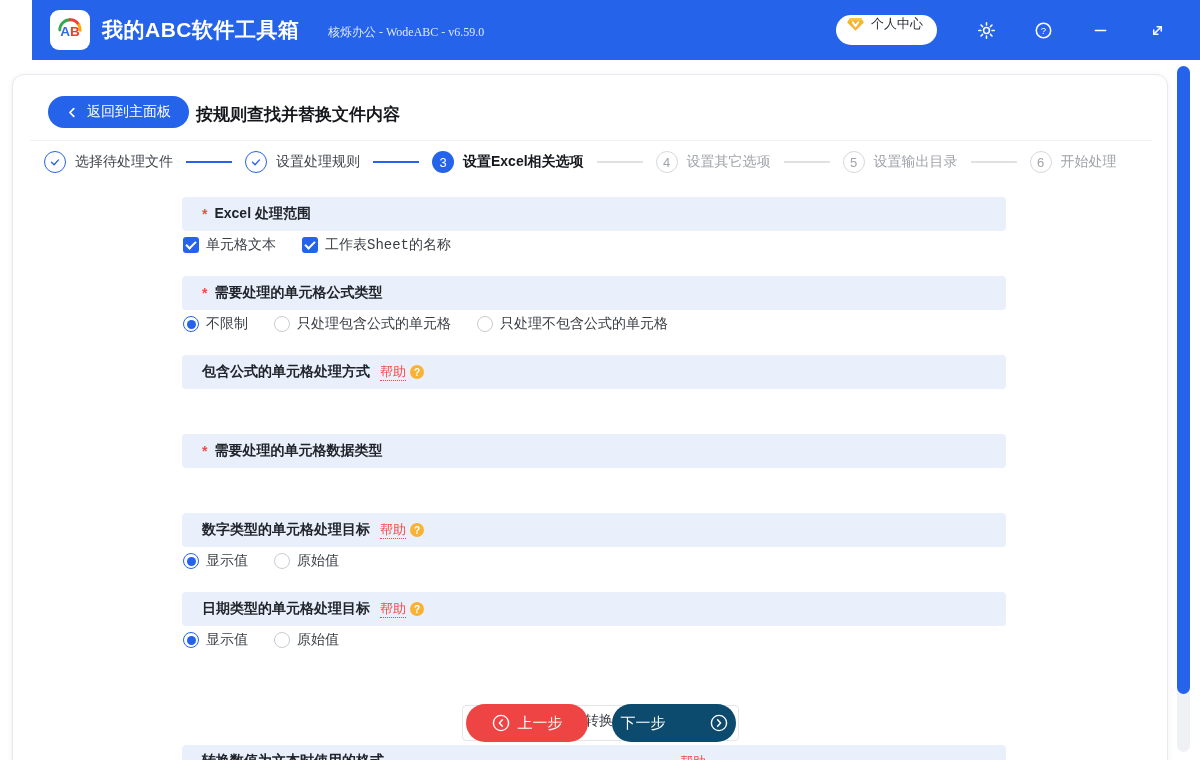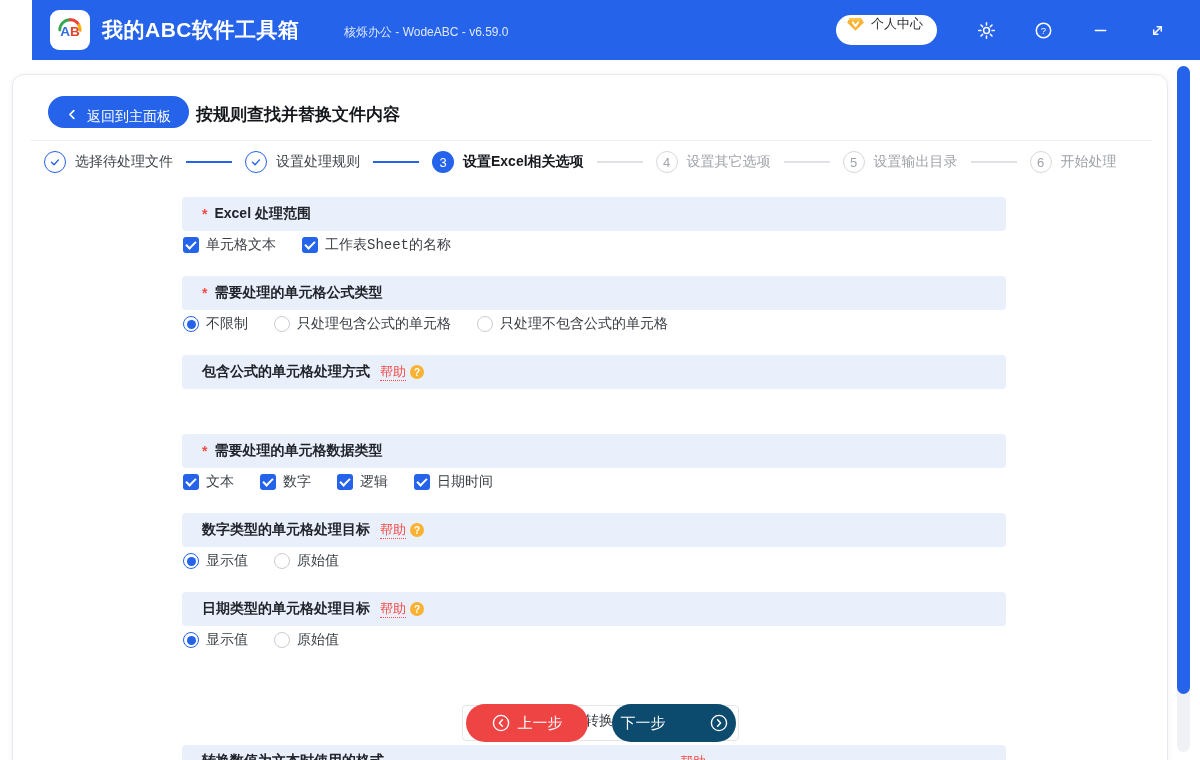--- a/index.html
+++ b/index.html
@@ -7,37 +7,37 @@
     font-family:"Liberation Sans","DejaVu Sans",sans-serif; }
   body { position:relative; }
 
   
   .titlebar { position:absolute; left:0; top:0; width:1200px; height:60px;
     background:#2563eb; display:flex; align-items:center; z-index:20;margin-left:32px; }
   .logo { position:absolute; left:18px; top:10px; width:40px; height:40px;
     background:#fff; border-radius:9px; display:flex; align-items:center; justify-content:center; }
   .app-title { position:absolute; left:70px; top:16px; color:#ffffff; font-size:21px;
     font-weight:bold; letter-spacing:.5px; }
-  .app-subtitle { position:absolute; left:312px; top:24px; color:rgba(255,255,255,.85); font-size:12px; }
+  .app-subtitle { position:absolute; left:296px; top:24px; color:rgba(255,255,255,.85); font-size:12px;font-family:Liberation Serif, serif; }
   .tb-right { position:absolute; right:3px; top:0; height:60px; display:flex; align-items:center; }
   .user-pill { height:30px; background:#fff; border-radius:15px; display:flex; align-items:center;
     padding:0 14px 13px 10px; gap:6px; margin-right:34px; cursor:pointer; }
   .user-pill span { font-size:13px; color:#2a2f36; }
   .tb-icon { width:30px; height:30px; display:flex; align-items:center; justify-content:center;
     cursor:pointer; margin:0 0 0 27px; }
   .tb-icon:first-of-type { margin-left:0; }
 
   
   .card { position:absolute; left:12px; top:74px; width:1156px; height:700px;
     background:#fff; border:1px solid #e7e9ee; border-radius:12px;
     box-shadow:0 1px 6px rgba(15,35,95,.06); }
 
   
   .back-btn { position:absolute; left:48px; top:96px; height:32px; border-radius:16px;
-    background:#2563eb; color:#fff; display:inline-flex; gap:8px;
+    background:#2563eb; color:#fff; display:inline-flex; align-items:center; gap:8px;
     padding:12px 18px; font-size:14px; cursor:pointer; z-index:3; border:none; }
   .page-title { position:absolute; left:196px; top:103px; font-size:17px; font-weight:bold;
     color:#15171c; z-index:3; }
   .hdr-divider { position:absolute; left:30px; top:140px; width:1122px; height:1px;
     background:#eef0f3; z-index:3; }
 
   
   .stepper { position:absolute; left:44px; top:150px; height:24px; display:flex;
     align-items:center; z-index:3; }
   .step { display:flex; align-items:center; gap:9px; }
@@ -256,38 +256,20 @@
         <span class="sec-title">包含公式的单元格处理方式</span>
         <span class="help-link">帮助</span>
         <span class="help-q">?</span>
       </div>
     </div>
     <div class="section">
       <div class="sec-bar">
         <span class="req">*</span>
         <span class="sec-title">需要处理的单元格数据类型</span>
       </div>
-      <div class="sec-row">
-        <label class="opt">
-          <span class="cb"></span>
-          <span class="opt-label">文本</span>
-        </label>
-        <label class="opt">
-          <span class="cb"></span>
-          <span class="opt-label">数字</span>
-        </label>
-        <label class="opt">
-          <span class="cb"></span>
-          <span class="opt-label">逻辑</span>
-        </label>
-        <label class="opt">
-          <span class="cb"></span>
-          <span class="opt-label">日期时间</span>
-        </label>
-      </div>
     </div>
     <div class="section">
       <div class="sec-bar">
         <span class="sec-title">数字类型的单元格处理目标</span>
         <span class="help-link">帮助</span>
         <span class="help-q">?</span>
       </div>
       <div class="sec-row">
         <label class="opt">
           <span class="rb sel"></span>

